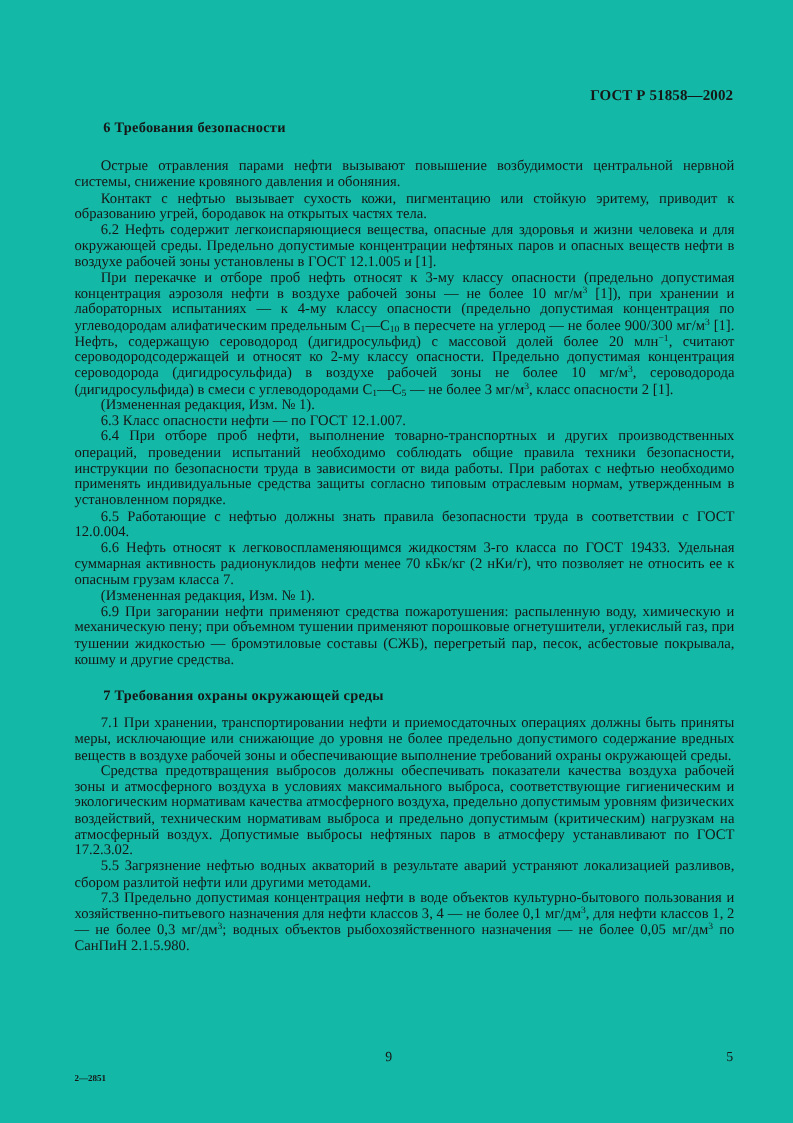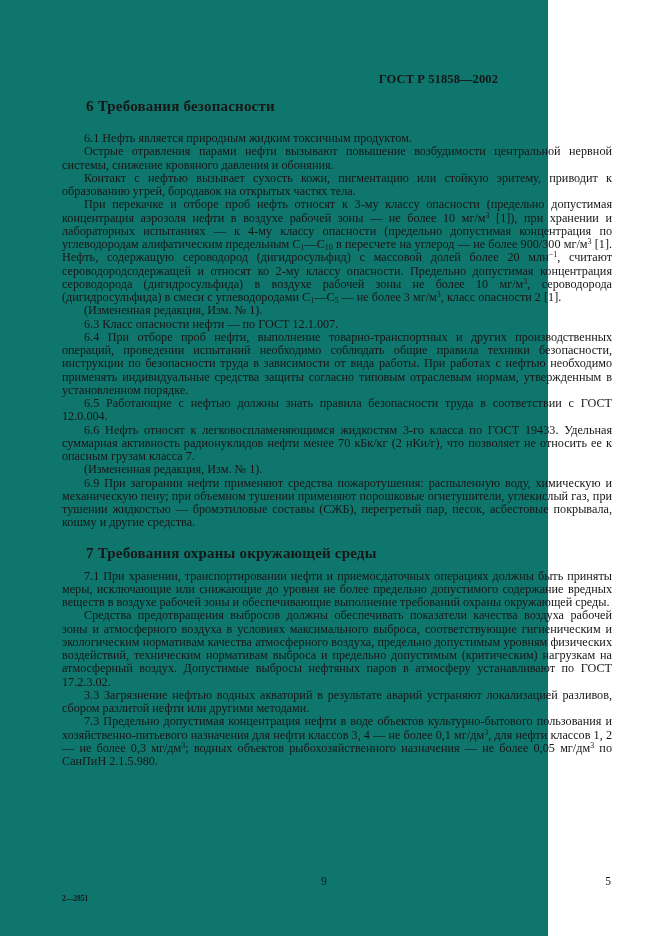--- a/index.html
+++ b/index.html
@@ -1,20 +1,20 @@
 <!DOCTYPE html>
 <html><head>
 <meta charset="utf-8">
 <style>
   html, body { margin: 0; padding: 0; background: #ffffff; }
   body { width: 661px; height: 936px; position: relative; overflow: hidden; color: #161616; }
-  .page { position: absolute; left: 0; top: 0; width: 548px; height: 936px; background: #0f766e; }
+  .page { position: absolute; left: 0; top: 0; width: 661px; height: 936px; background: #14b8a6; }
   .hdr { position: absolute; right: 50px; top: 72px; font-family: "Liberation Serif", serif; font-weight: bold; font-size: 12.5px; letter-spacing: 0.1px; }
   .body { position: absolute; left: 62px; top: 97px; width: 550px; font-family: "Liberation Serif", serif; font-size: 12.2px; line-height: 13.25px; text-align: justify; }
-  h2 { font-family: "Liberation Serif", serif; font-weight: bold; font-size: 15px; margin: 0 0 0 24px; line-height: 18px; letter-spacing: 0.2px; }
+  h2 { font-family: "Liberation Serif", serif; font-weight: bold; font-size: 12px; margin: 0 0 0 24px; line-height: 18px; letter-spacing: 0.2px; }
   .h6 { margin-bottom: 17px; }
   .h7 { margin-top: 14px; margin-bottom: 8px; }
   p { margin: 0; text-indent: 22px; }
   p.amend { font-weight: normal; }
   sub { font-size: 8px; vertical-align: -2px; line-height: 0; }
   sup { font-size: 8px; vertical-align: 4px; line-height: 0; }
   .footer { position: absolute; top: 875px; left: 0; width: 661px; font-family: "Liberation Serif", serif; }
   .foot-code { position: absolute; left: 62px; font-size: 7.5px; top: 19px; font-weight: bold; }
   .foot-mid { position: absolute; left: 321px; font-size: 11.5px; }
   .foot-num { position: absolute; right: 50px; font-size: 11.5px; }
@@ -23,42 +23,42 @@
 <body>
 
 <div class="page">
 
   <div class="hdr">ГОСТ Р 51858—2002</div>
 
   <div class="body">
 
     <h2 class="h6">6 Требования безопасности</h2>
 
-    <p>6.1 Нефть является природным жидким токсичным продуктом.</p>
     <p>Острые отравления парами нефти вызывают повышение возбудимости центральной нервной системы, снижение кровяного давления и обоняния.</p>
     <p>Контакт с нефтью вызывает сухость кожи, пигментацию или стойкую эритему, приводит к образованию угрей, бородавок на открытых частях тела.</p>
+    <p>6.2 Нефть содержит легкоиспаряющиеся вещества, опасные для здоровья и жизни человека и для окружающей среды. Предельно допустимые концентрации нефтяных паров и опасных веществ нефти в воздухе рабочей зоны установлены в ГОСТ 12.1.005 и [1].</p>
 
     <p><span>При перекачке и отборе проб нефть относят к 3-му классу опасности (предельно допустимая концентрация аэрозоля нефти в воздухе рабочей зоны — не более 10 мг/м</span><sup>3</sup><span> [1]), при хранении и лабораторных испытаниях — к 4-му классу опасности (предельно допустимая концентрация по углеводородам алифатическим предельным С</span><sub>1</sub><span>—С</span><sub>10</sub><span> в пересчете на углерод — не более 900/300 мг/м</span><sup>3</sup><span> [1]. Нефть, содержащую сероводород (дигидросульфид) с массовой долей более 20 млн</span><sup>−1</sup><span>, считают сероводородсодержащей и относят ко 2-му классу опасности. Предельно допустимая концентрация сероводорода (дигидросульфида) в воздухе рабочей зоны не более 10 мг/м</span><sup>3</sup><span>, сероводорода (дигидросульфида) в смеси с углеводородами С</span><sub>1</sub><span>—С</span><sub>5</sub><span> — не более 3 мг/м</span><sup>3</sup><span>, класс опасности 2 [1].</span></p>
 
     <p class="amend">(Измененная редакция, Изм. № 1).</p>
 
     <p>6.3 Класс опасности нефти — по ГОСТ 12.1.007.</p>
     <p>6.4 При отборе проб нефти, выполнение товарно-транспортных и других производственных операций, проведении испытаний необходимо соблюдать общие правила техники безопасности, инструкции по безопасности труда в зависимости от вида работы. При работах с нефтью необходимо применять индивидуальные средства защиты согласно типовым отраслевым нормам, утвержденным в установленном порядке.</p>
     <p>6.5 Работающие с нефтью должны знать правила безопасности труда в соответствии с ГОСТ 12.0.004.</p>
     <p>6.6 Нефть относят к легковоспламеняющимся жидкостям 3-го класса по ГОСТ 19433. Удельная суммарная активность радионуклидов нефти менее 70 кБк/кг (2 нКи/г), что позволяет не относить ее к опасным грузам класса 7.</p>
 
     <p class="amend">(Измененная редакция, Изм. № 1).</p>
 
     <p>6.9 При загорании нефти применяют средства пожаротушения: распыленную воду, химическую и механическую пену; при объемном тушении применяют порошковые огнетушители, углекислый газ, при тушении жидкостью — бромэтиловые составы (СЖБ), перегретый пар, песок, асбестовые покрывала, кошму и другие средства.</p>
 
     <h2 class="h7">7 Требования охраны окружающей среды</h2>
 
     <p>7.1 При хранении, транспортировании нефти и приемосдаточных операциях должны быть приняты меры, исключающие или снижающие до уровня не более предельно допустимого содержание вредных веществ в воздухе рабочей зоны и обеспечивающие выполнение требований охраны окружающей среды.</p>
     <p>Средства предотвращения выбросов должны обеспечивать показатели качества воздуха рабочей зоны и атмосферного воздуха в условиях максимального выброса, соответствующие гигиеническим и экологическим нормативам качества атмосферного воздуха, предельно допустимым уровням физических воздействий, техническим нормативам выброса и предельно допустимым (критическим) нагрузкам на атмосферный воздух. Допустимые выбросы нефтяных паров в атмосферу устанавливают по ГОСТ 17.2.3.02.</p>
-    <p>3.3 Загрязнение нефтью водных акваторий в результате аварий устраняют локализацией разливов, сбором разлитой нефти или другими методами.</p>
+    <p>5.5 Загрязнение нефтью водных акваторий в результате аварий устраняют локализацией разливов, сбором разлитой нефти или другими методами.</p>
 
     <p><span>7.3 Предельно допустимая концентрация нефти в воде объектов культурно-бытового пользования и хозяйственно-питьевого назначения для нефти классов 3, 4 — не более 0,1 мг/дм</span><sup>3</sup><span>, для нефти классов 1, 2 — не более 0,3 мг/дм</span><sup>3</sup><span>; водных объектов рыбохозяйственного назначения — не более 0,05 мг/дм</span><sup>3</sup><span> по СанПиН 2.1.5.980.</span></p>
 
   </div>
 
   <div class="footer">
     <span class="foot-code">2—2851</span>
     <span class="foot-mid">9</span>
     <span class="foot-num">5</span>
   </div>

